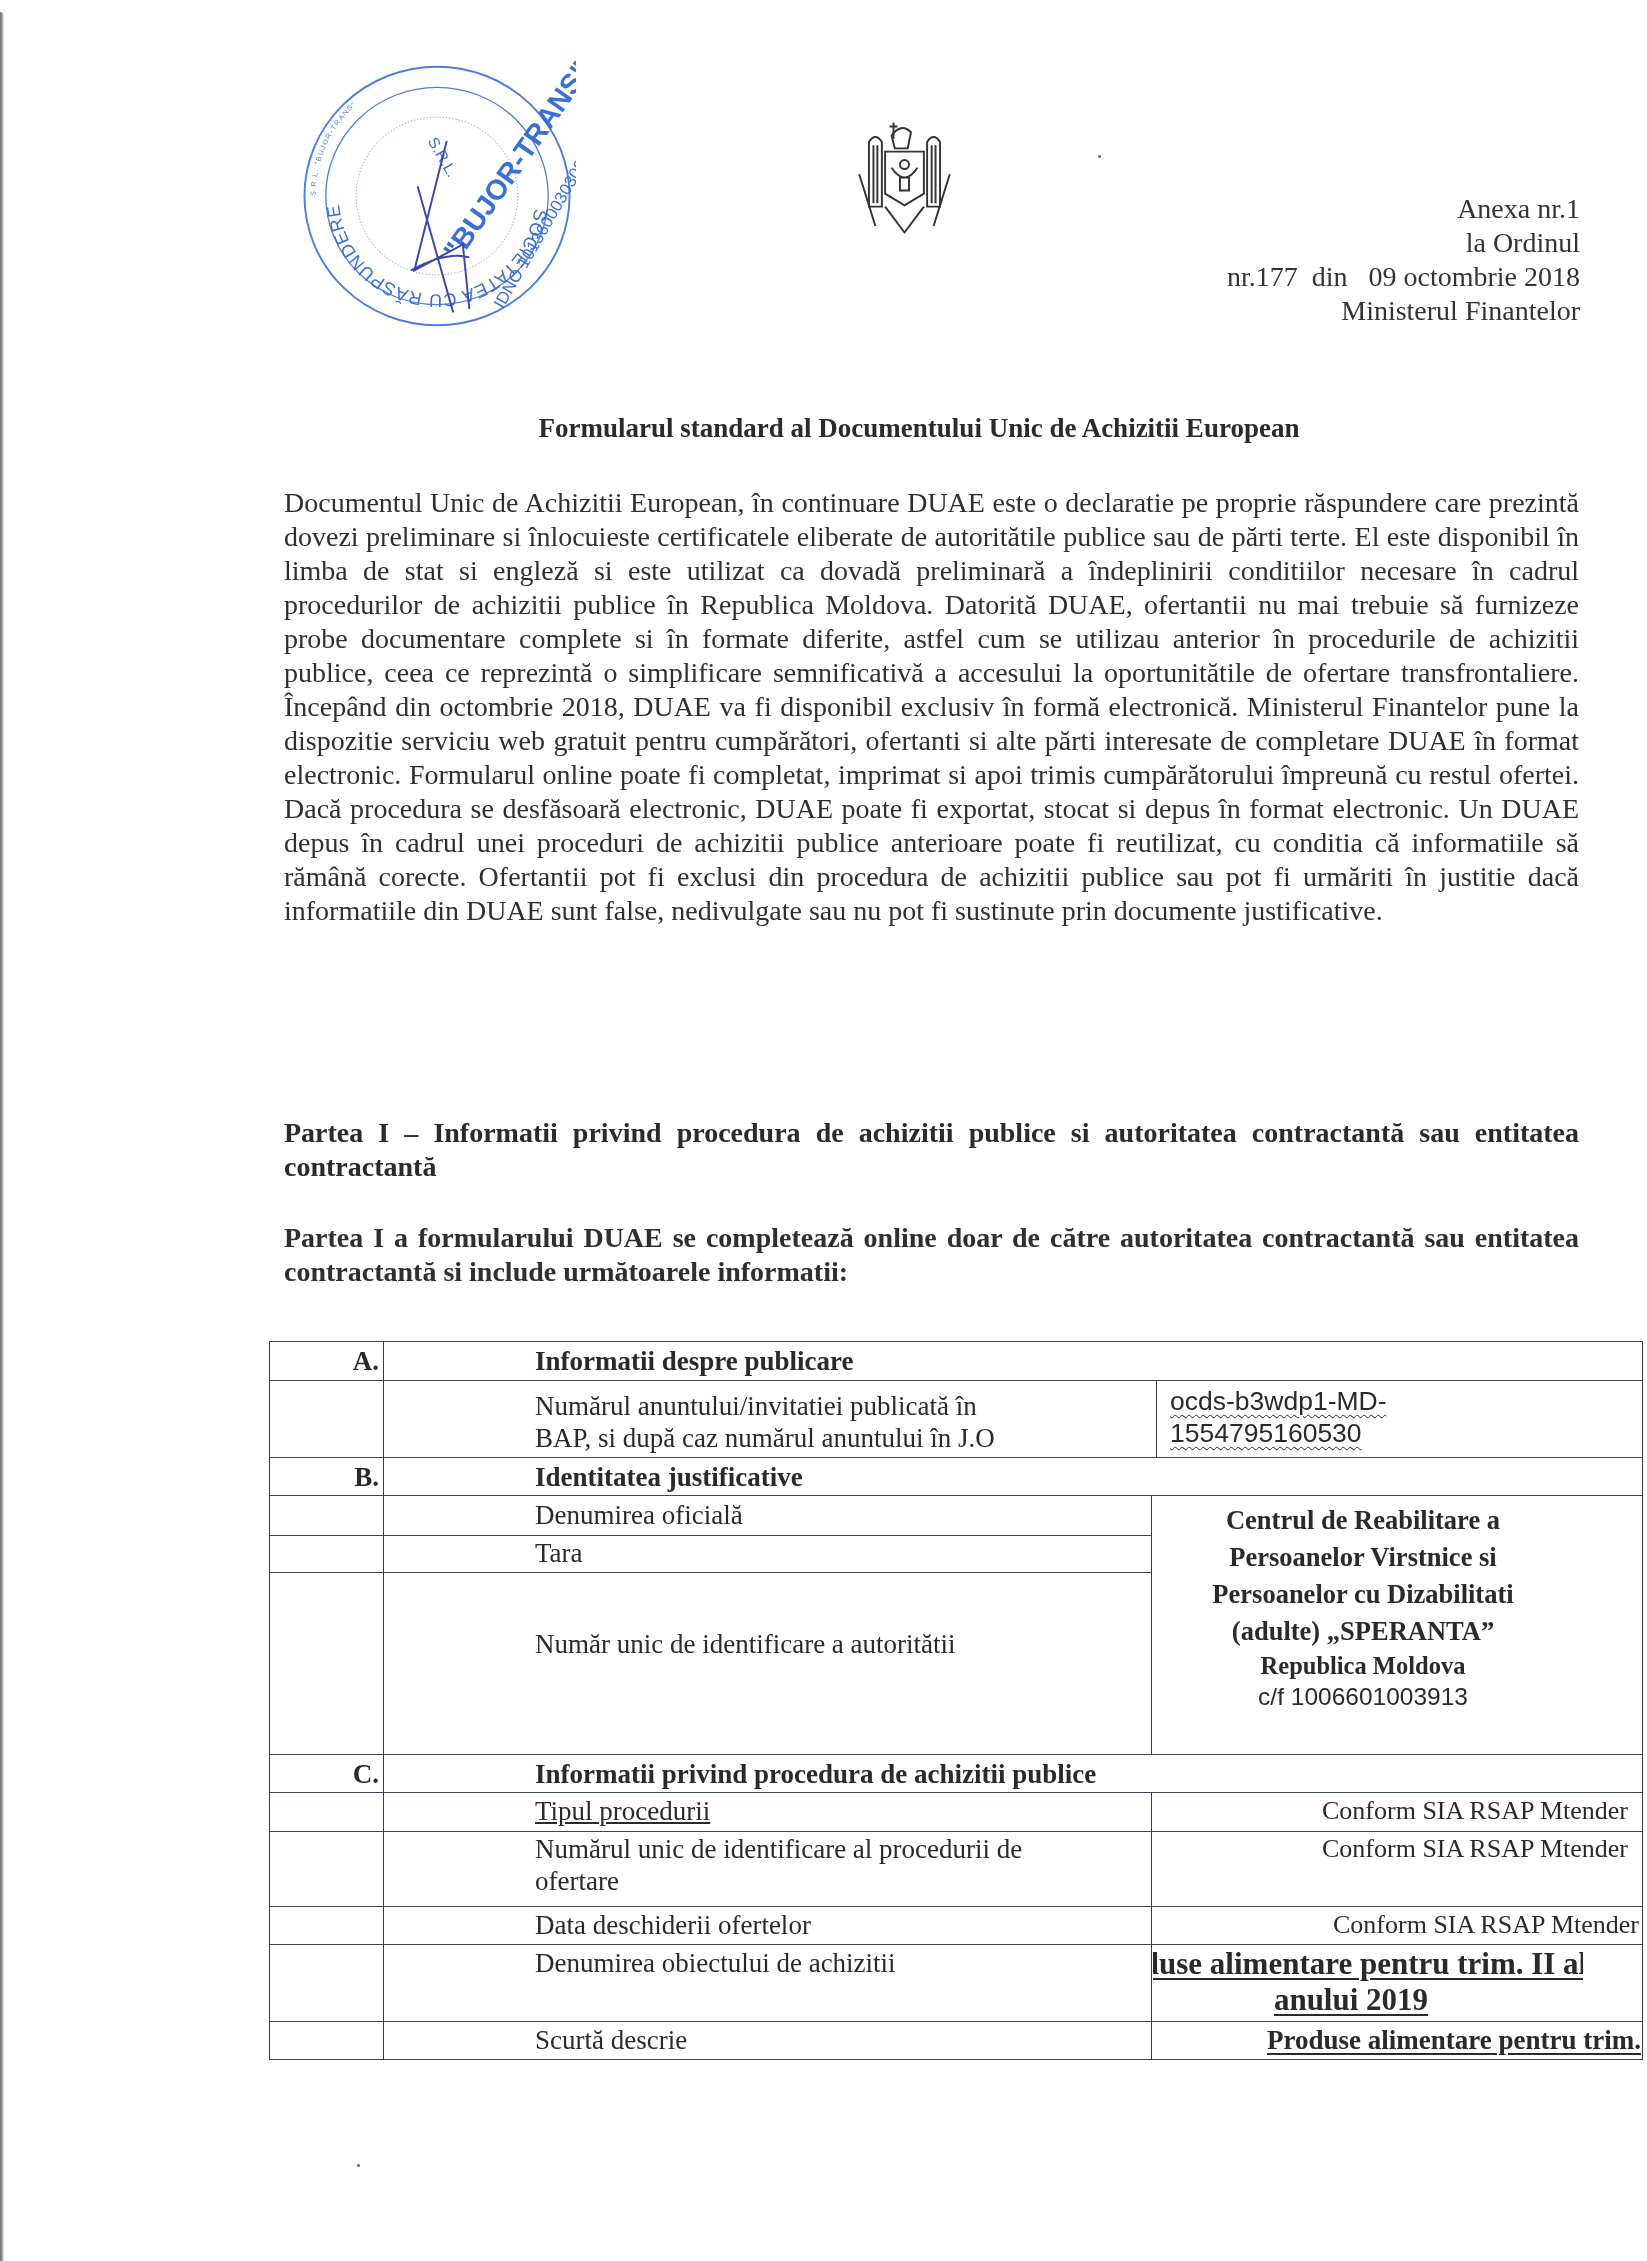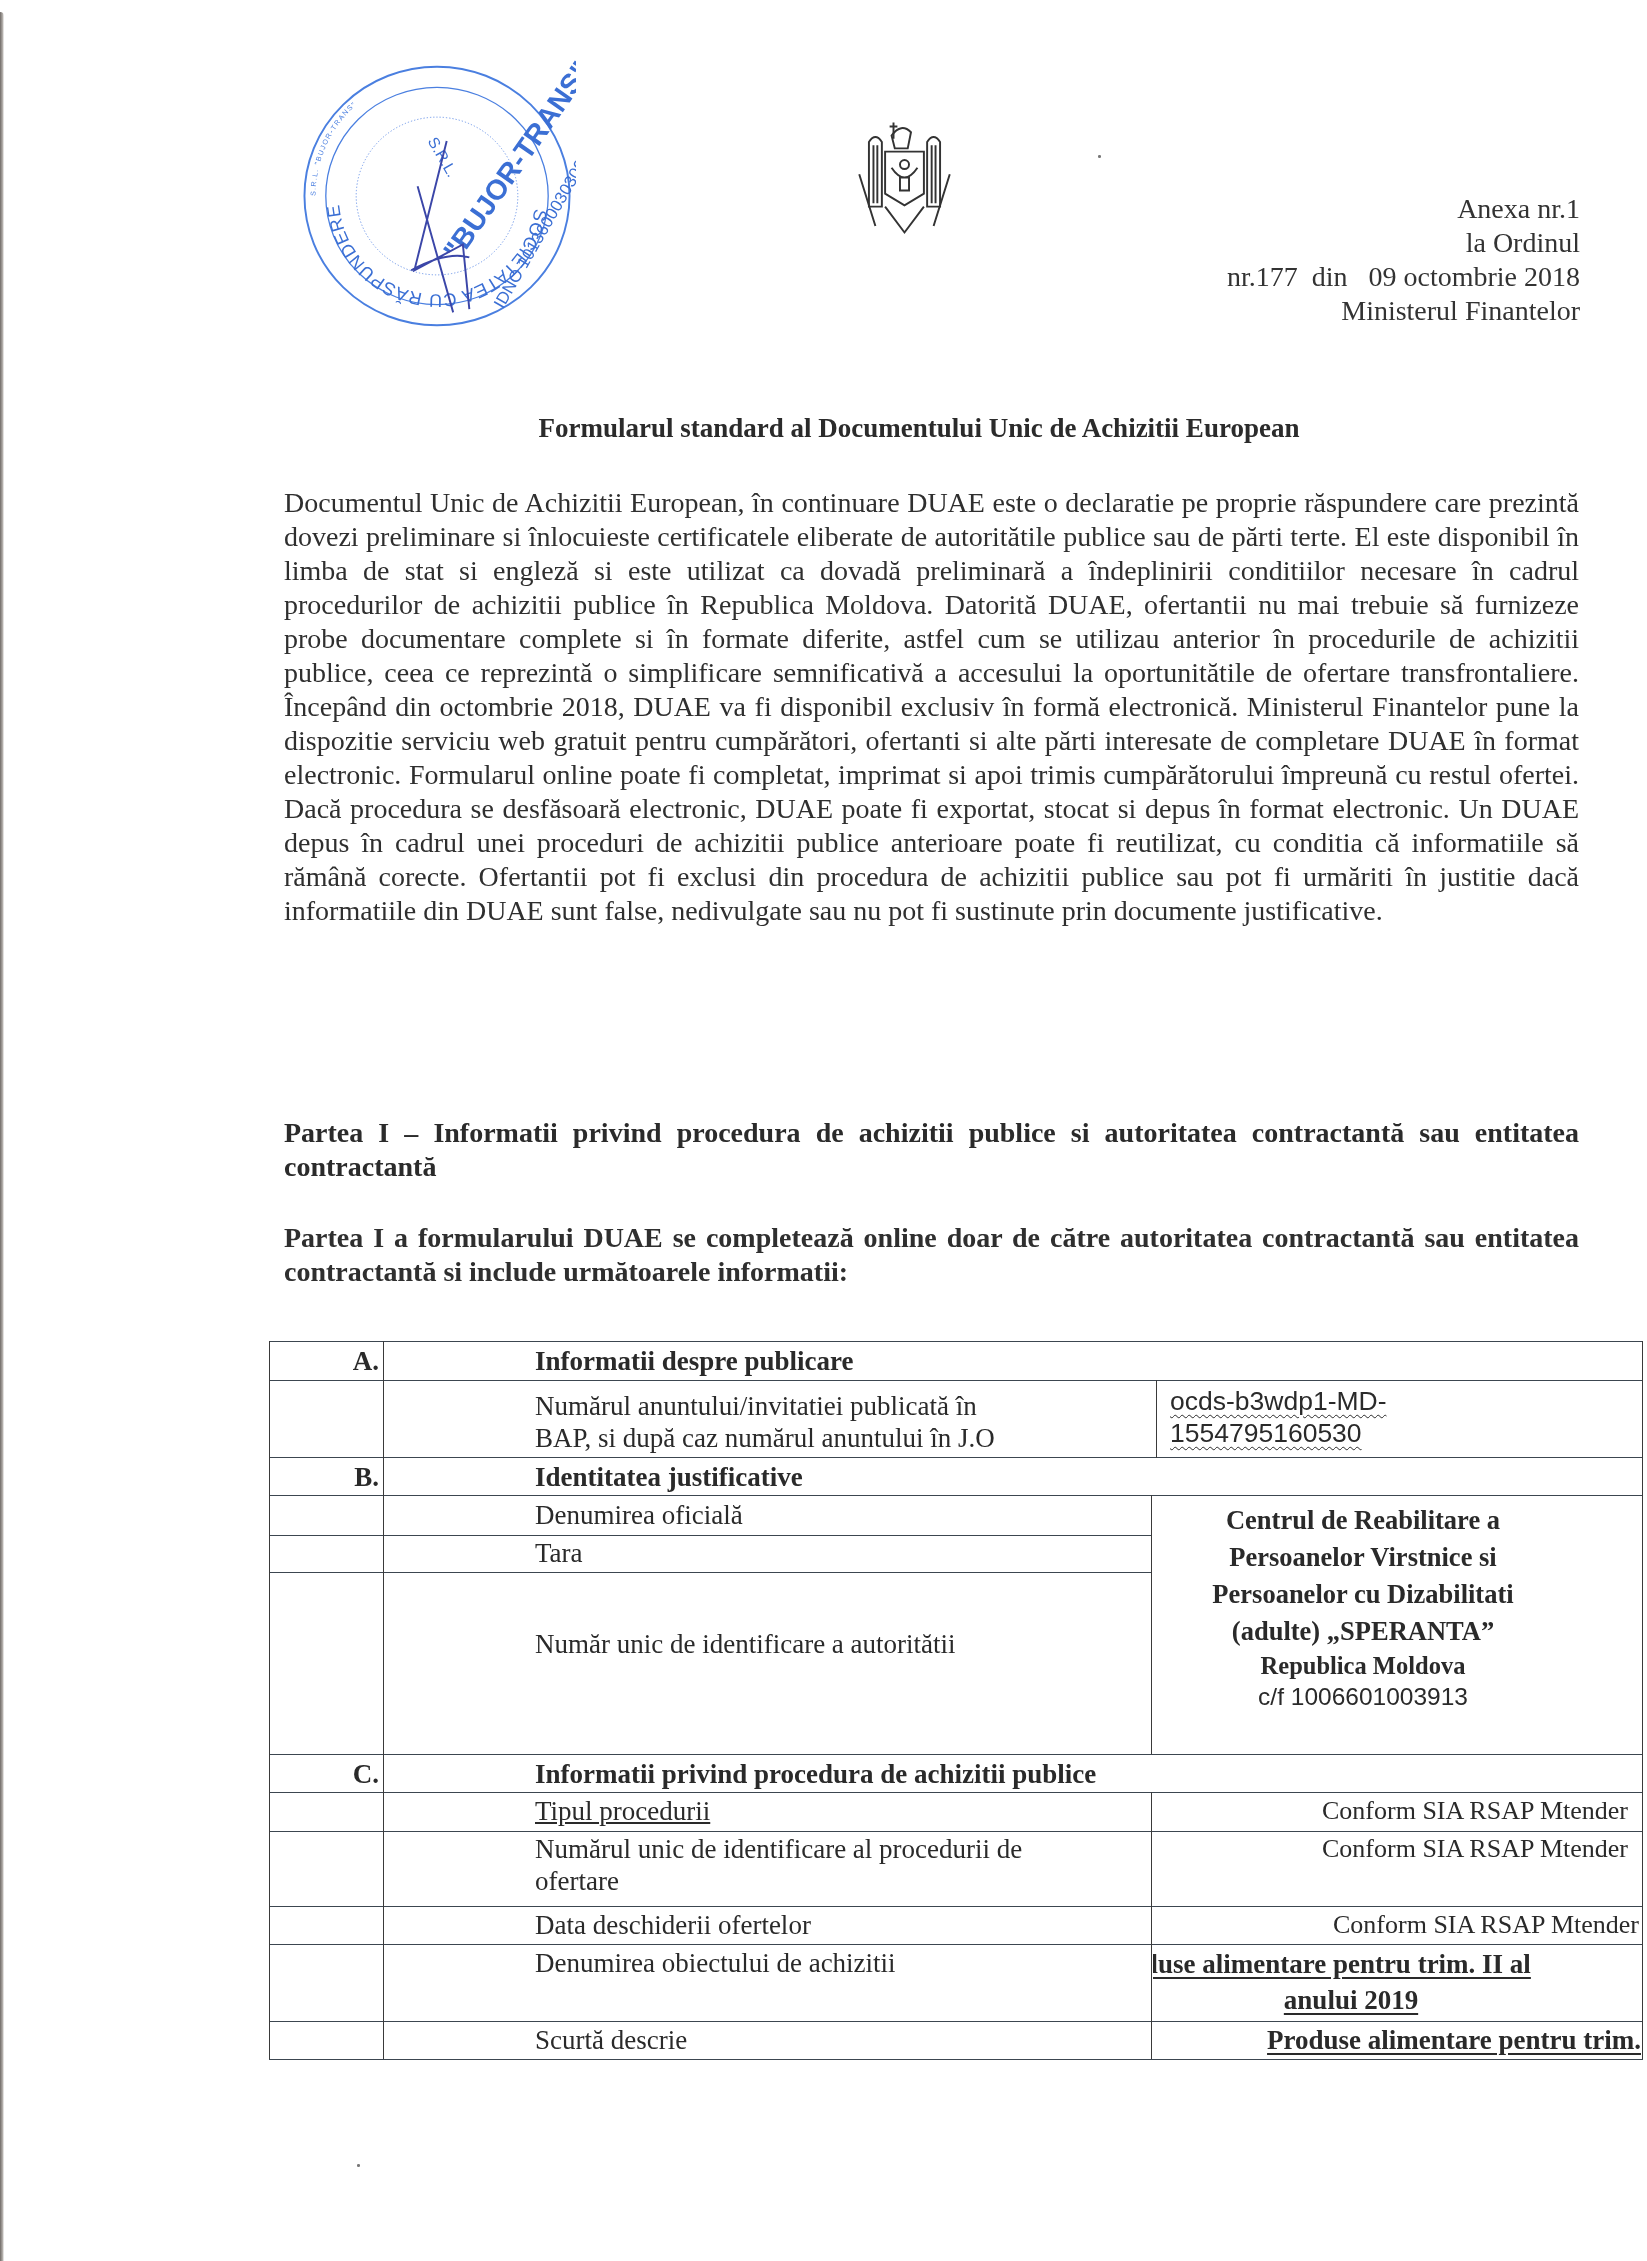--- a/index.html
+++ b/index.html
@@ -174,21 +174,21 @@
   <div class="label" style="top:492px;">
     <div>Numărul unic de identificare al procedurii de</div>
     <div>ofertare</div>
   </div>
   <div class="val-right" style="left:884px; width:475px; top:492px; text-align:right;">Conform SIA RSAP Mtender</div>
 
   <div class="label" style="top:568px;">Data deschiderii ofertelor</div>
   <div class="val-right" style="left:884px; width:486px; top:568px; text-align:right;">Conform SIA RSAP Mtender</div>
 
   <div class="label" style="top:606px;">Denumirea obiectului de achizitii</div>
-  <div class="val-right" style="left:884px; width:430px; top:605px; font-weight:bold; font-size:27px; line-height:36px; overflow:hidden;">
+  <div class="val-right" style="left:884px; width:430px; top:605px; font-weight:bold; font-size:31px; line-height:36px; overflow:hidden;">
     <div class="uline" style="white-space:nowrap; margin-left:-2.6px;">luse alimentare pentru trim. II al</div>
     <div class="uline" style="text-align:center; padding-right:34px;">anului 2019</div>
   </div>
 
   <div class="label" style="top:683px;">Scurtă descrie</div>
   <div class="val-right uline" style="left:884px; width:488px; top:681px; text-align:right; font-weight:bold; font-size:27px; line-height:36px; white-space:nowrap;">Produse alimentare pentru trim.</div>
 </div>
 
 <div class="dot-mark" style="left:357px; top:2164px;"></div>
 <div class="dot-mark" style="left:1098px; top:155px;"></div>

